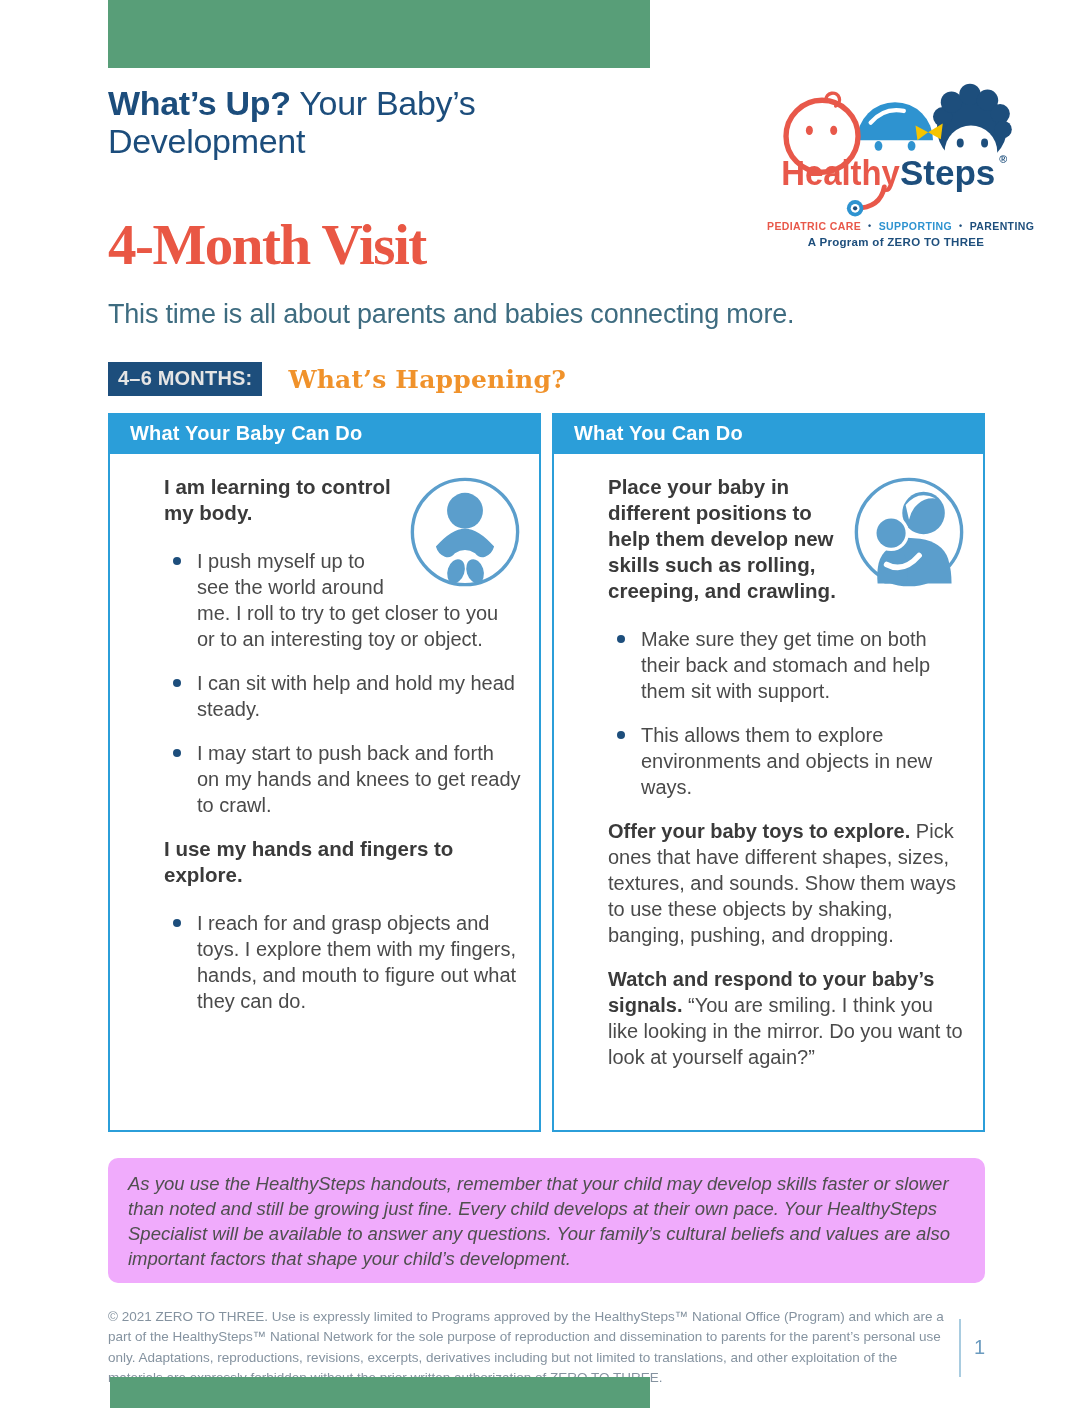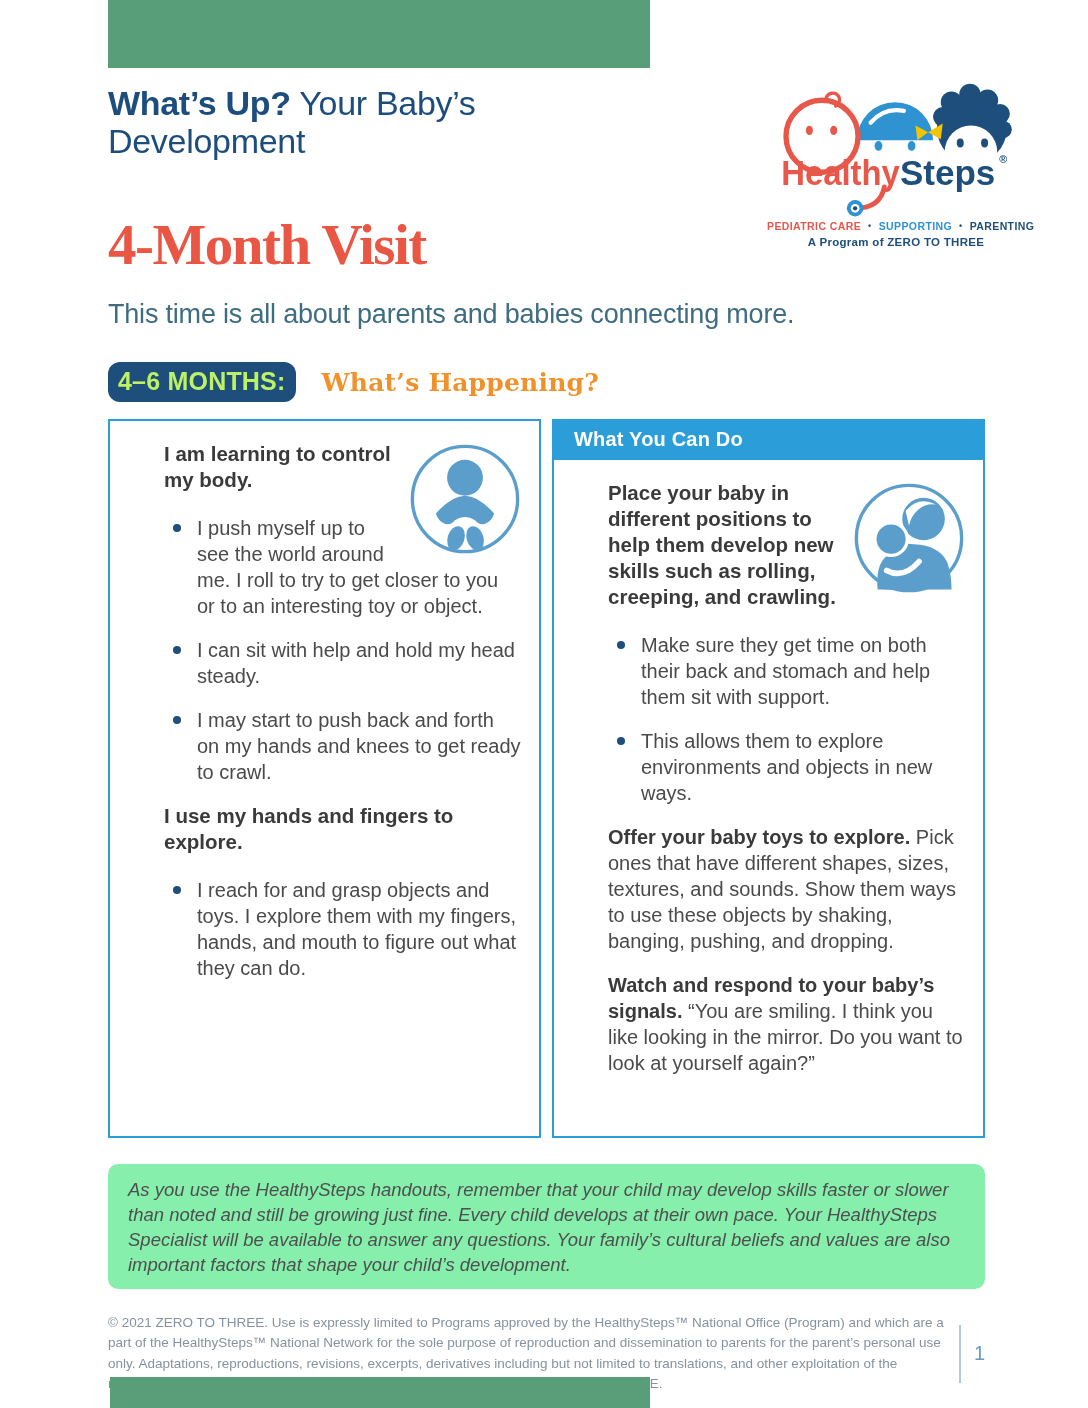--- a/index.html
+++ b/index.html
@@ -24,43 +24,43 @@
   .tagline { display:flex; align-items:center; gap:7px;
              font-size:10.5px; font-weight:bold; letter-spacing:0.4px; margin-top:2px; white-space:nowrap; }
   .t-red { color:#e8584a; } .t-blue { color:#2e93d0; } .t-navy { color:#1d4e7c; }
   .t-dot { color:#1d4e7c; font-size:9px; }
   .program { text-align:center; font-size:11.5px; font-weight:bold; color:#1d4e7c; letter-spacing:0.3px; margin-top:4px; }
 
   .visit-title { margin-top:52px; font-size:57px; font-weight:bold; letter-spacing:-1.5px; color:#e95744;font-family:Liberation Serif, serif; }
   .subtitle { margin-top:22px; font-size:27px; color:#3e6c80; letter-spacing:-0.2px; }
 
   .section-row { margin-top:32px; display:flex; align-items:center; }
-  .months-badge { background:#1d4e7c; color:#bef264; font-weight:bold; font-size:25px;
-                  padding:5px 10px 6px 10px; letter-spacing:0.2px;border-radius:12px; }
+  .months-badge { background:#1d4e7c; color:#e5e5e5; font-weight:bold; font-size:20px;
+                  padding:5px 10px 6px 10px; letter-spacing:0.2px; }
   .section-title { margin-left:26px; font-family:"DejaVu Serif", serif; font-weight:bold;
                    font-size:25px; color:#f0922b; letter-spacing:0.2px; }
 
   
   .columns { margin-top:17px; display:flex; gap:11px; height:719px; }
   .col { flex:1; border:2px solid #2b9ed9; background:#ffffff; overflow:hidden; }
   .col-header { background:#2b9ed9; color:#ffffff; font-weight:bold; font-size:20px;
                 padding:7px 20px 9px 20px; letter-spacing:0.2px; }
   .col-body { padding:20px 18px 0 22px; font-size:20px; line-height:26px; color:#4a4a4a;margin-left:32px; }
   .icon-circle { float:right; width:112px; height:112px; margin:2px 0 8px 8px; }
   .bold-lead { font-weight:bold; color:#3a3a3a; font-size:20.5px; margin:0 0 22px 0; }
   .col-body ul { list-style:none; margin:0 0 4px 0; }
   .col-body li { position:relative; padding-left:33px; margin-bottom:18px; }
   .col-body li::before { content:""; position:absolute; left:9px; top:9px; width:8px; height:8px;
                          border-radius:50%; background:#1d4e7c; }
   .para { margin:0 0 18px 0; }
   .para strong { font-weight:bold; color:#3a3a3a; }
   .lead-after { margin-top:2px; }
 
   
-  .note { margin-top:26px; background:#86efac; border-radius:10px; padding:13px 20px 12px 20px;
+  .note { margin-top:26px; background:#f0abfc; border-radius:10px; padding:13px 20px 12px 20px;
           font-style:italic; font-size:18.5px; line-height:25px; color:#4f4f4f; }
 
   
   .footer { margin-top:24px; display:flex; align-items:center; }
   .copyright { width:852px; font-size:13.5px; line-height:1.5; color:#8593a0; }
   .footer-divider { width:2px; height:58px; background:#a9cce0; margin:0 13px 0 14px; }
   .page-number { font-size:20px; color:#6b9bbf; }
 </style>
 </head>
 <body>
@@ -133,20 +133,21 @@
   <p class="subtitle">This time is all about parents and babies connecting more.</p>
 
   <div class="section-row">
     <span class="months-badge">4–6 MONTHS:</span>
     <span class="section-title">What’s Happening?</span>
   </div>
 
   <div class="columns">
 
     <section class="col">
+      <div class="col-header">What Your Baby Can Do</div>
       <div class="col-body">
         <span class="icon-circle">
           <svg width="112" height="112" viewBox="0 0 100 100">
             <circle cx="50" cy="50" r="47" fill="#ffffff" stroke="#5b9ecc" stroke-width="3"></circle>
             <circle cx="50" cy="31" r="16" fill="#5b9ecc"></circle>
             <path d="M24 63 Q38 47 50 47 Q62 47 76 63 Q74 70 68 72 Q63 74 59 69 Q50 63 41 69 Q37 74 32 72 Q26 70 24 63 Z" fill="#5b9ecc"></path>
             <ellipse cx="42" cy="85" rx="7.5" ry="11" fill="#5b9ecc" transform="rotate(18 42 85)"></ellipse>
             <ellipse cx="59" cy="85" rx="7.5" ry="11" fill="#5b9ecc" transform="rotate(-18 59 85)"></ellipse>
           </svg>
         </span>

